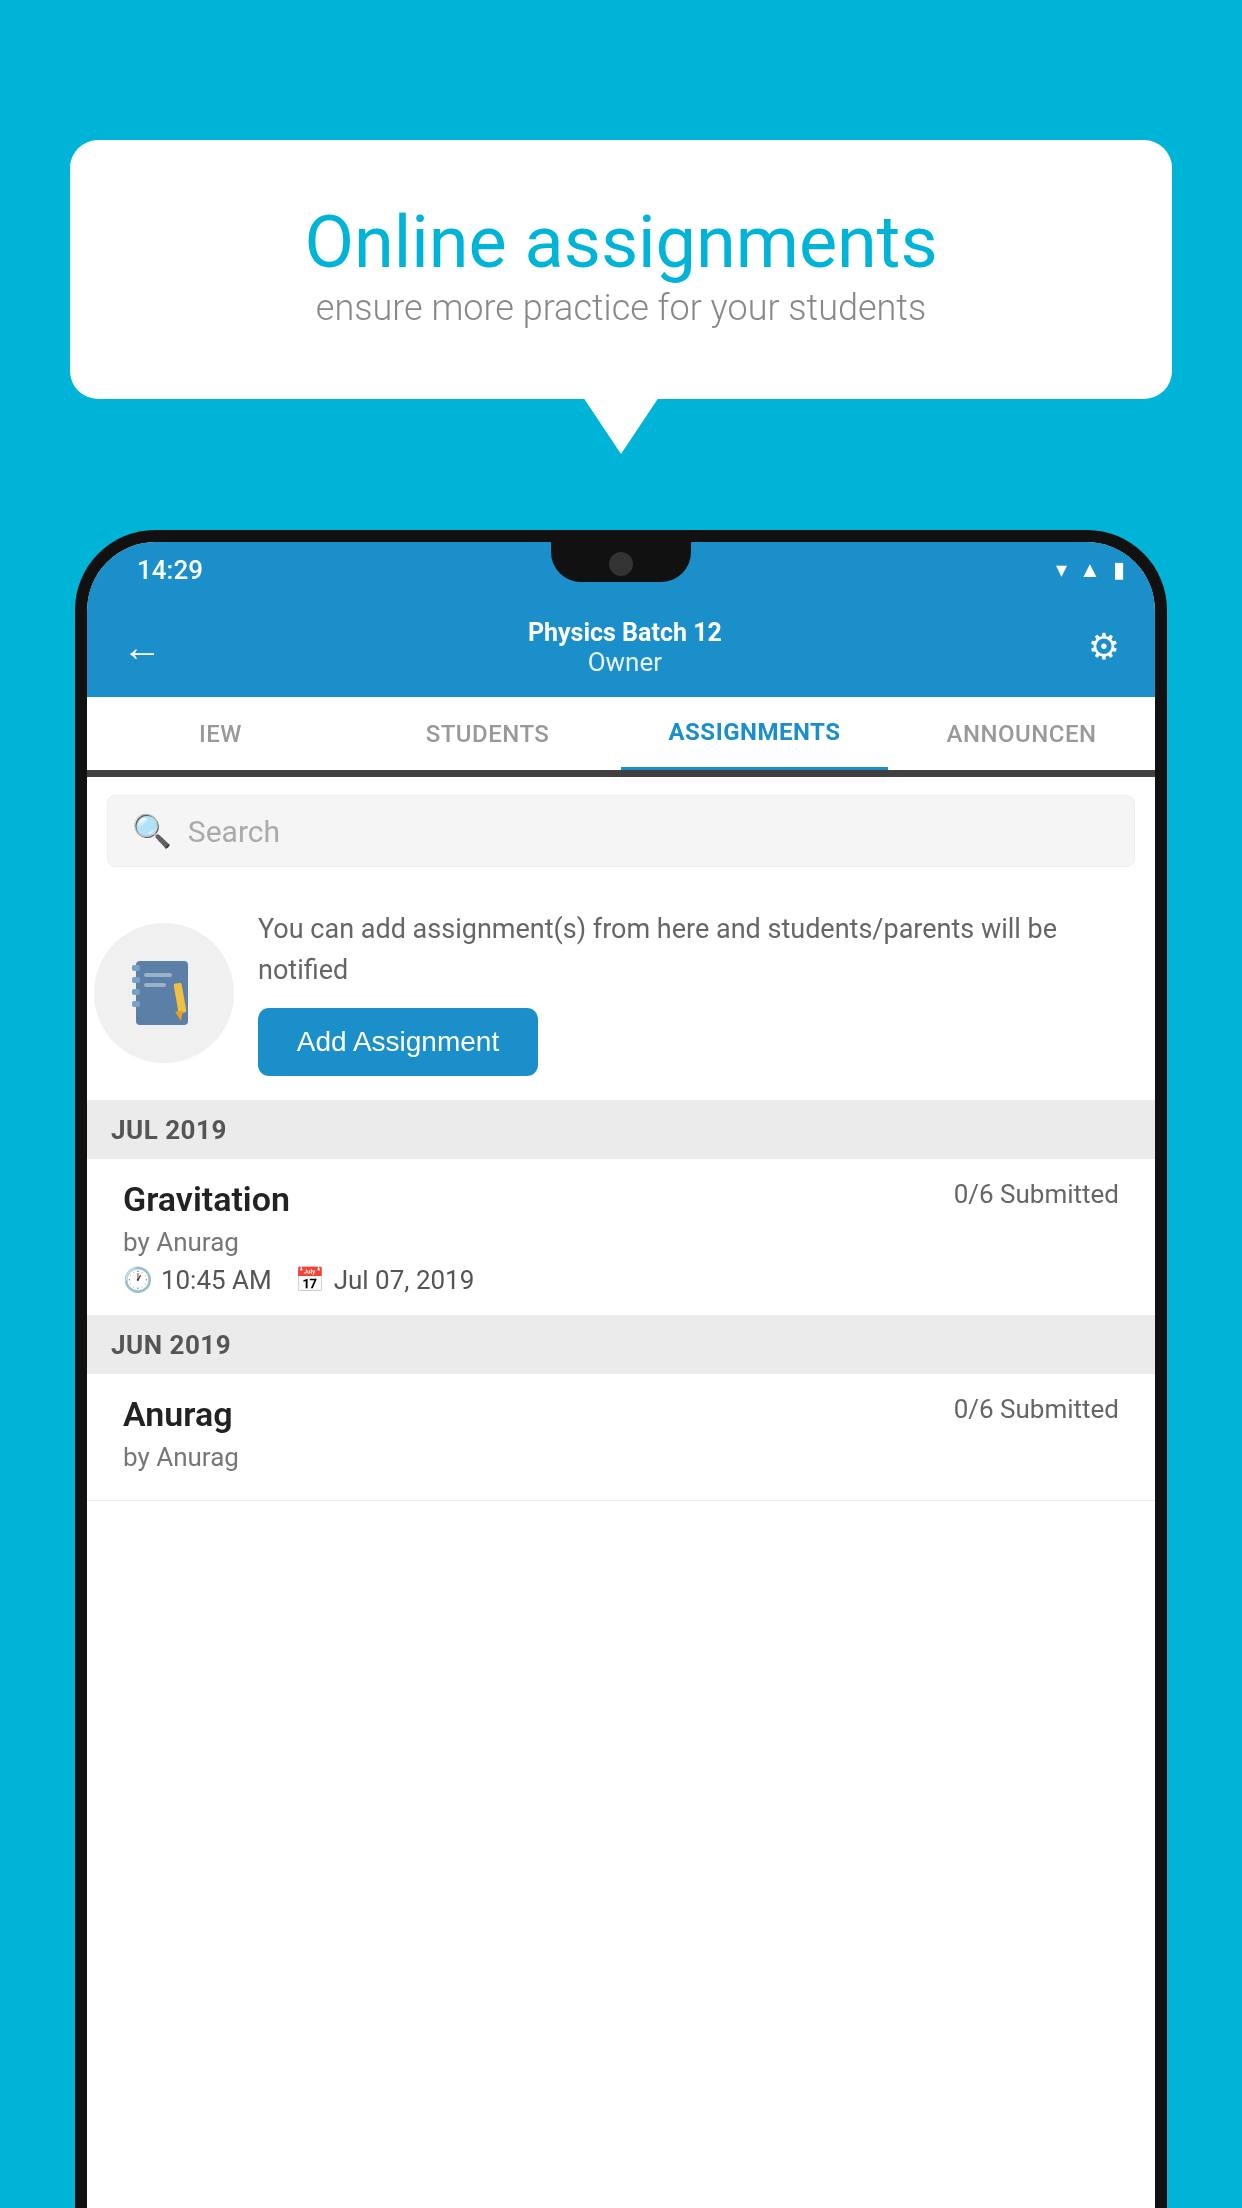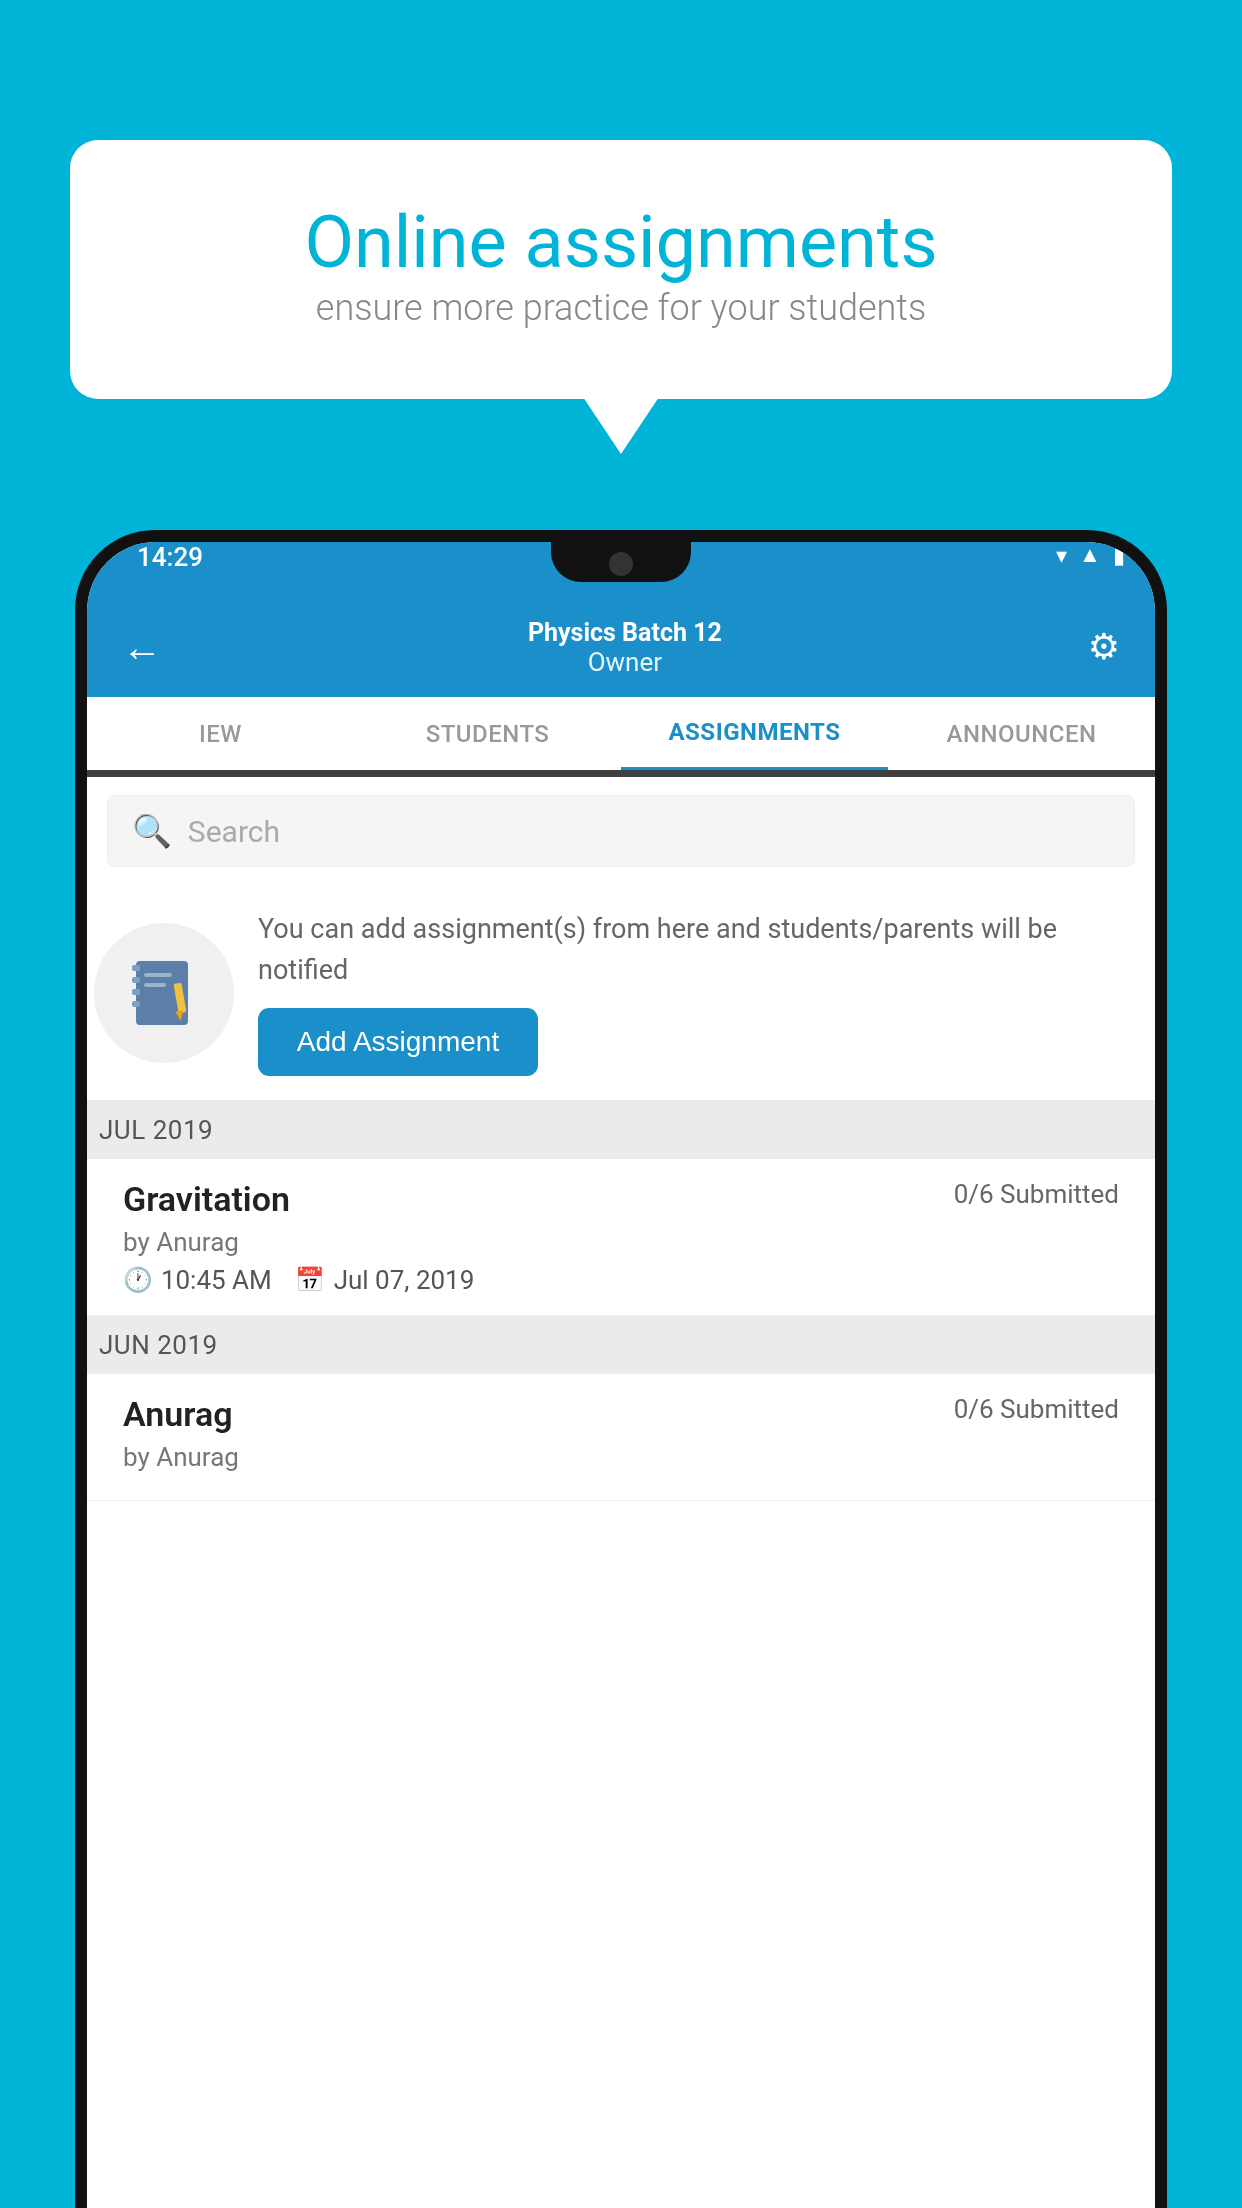--- a/index.html
+++ b/index.html
@@ -106,21 +106,21 @@
 
     
     .status-bar {
       position: absolute;
       top: 0;
       left: 0;
       right: 0;
       height: 55px;
       background: #1a8fc9;
       display: flex;
-      align-items: flex-start;
+      align-items: center;
       justify-content: space-between;
       padding: 0 30px;
       z-index: 5;
     }
 
     .status-time {
       color: white;
       font-size: 26px;
       font-weight: 500;
       margin-left: 20px;
@@ -293,24 +293,24 @@
       padding: 18px 32px;
       font-size: 28px;
       font-weight: 500;
       cursor: pointer;
       width: 280px;
     }
 
     
     .section-header {
       background: #ebebeb;
-      padding: 14px 12px;
+      padding: 14px 24px;
       color: #555;
       font-size: 26px;
-      font-weight: 400;
+      font-weight: 700;
       letter-spacing: 0.5px;
     }
 
     
     .assignment-item {
       padding: 20px 36px;
       border-bottom: 1px solid #eee;
       background: white;
     }
 

